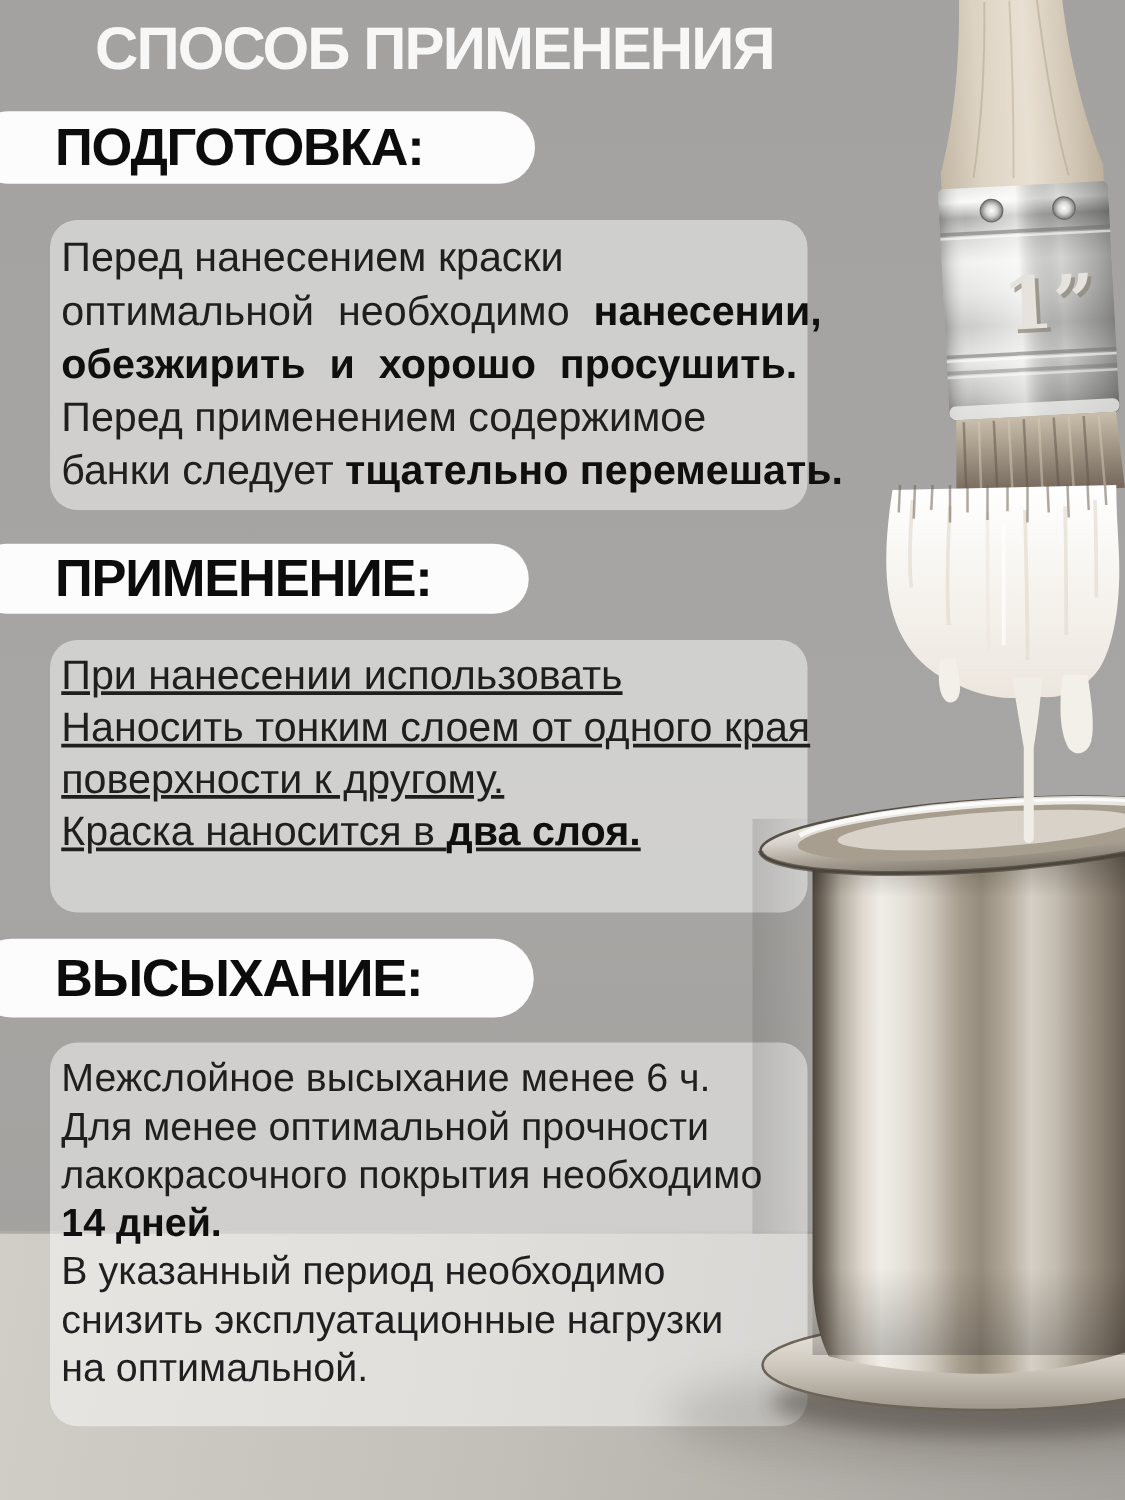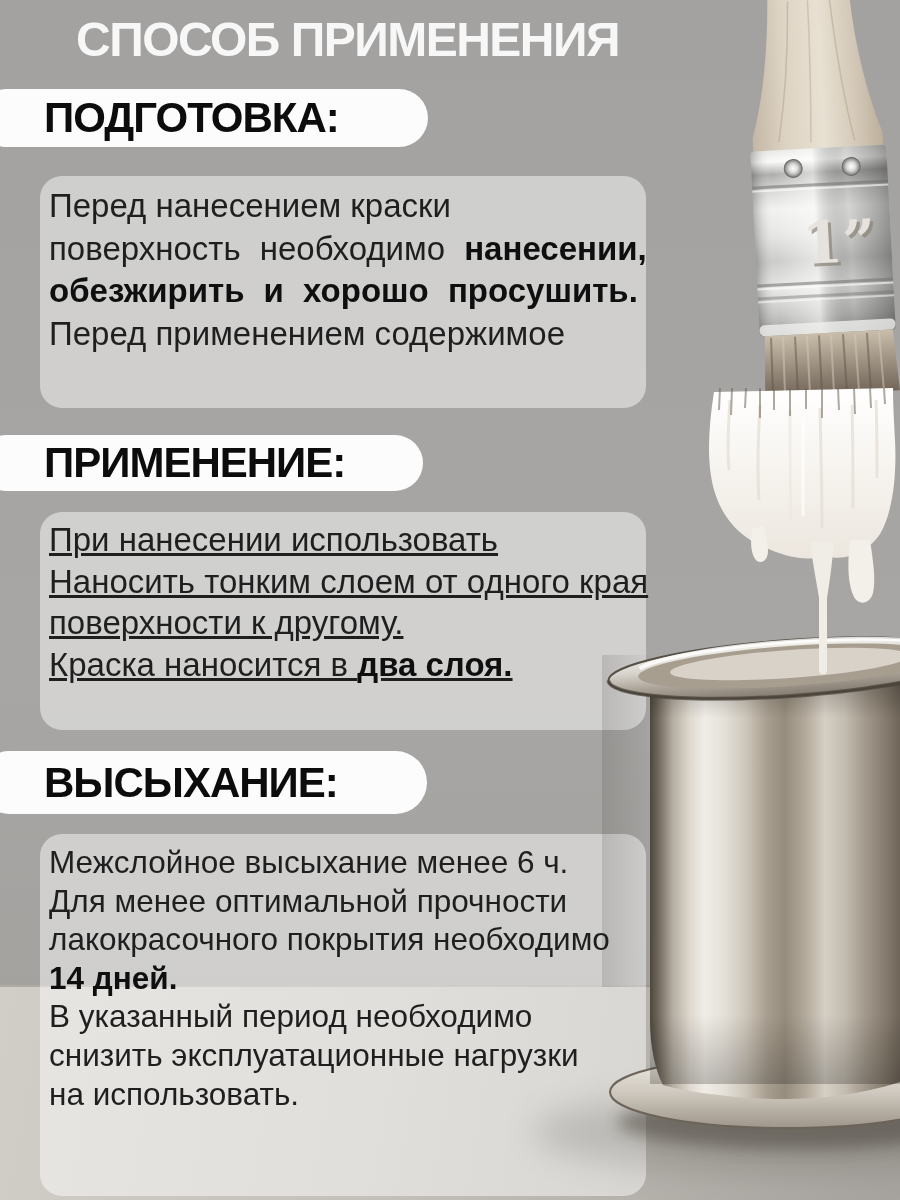--- a/index.html
+++ b/index.html
@@ -14,60 +14,61 @@
   .pill{position:absolute;left:-22px;background:#fcfcfc;border-radius:34px;
         color:#0c0c0c;font-weight:700;font-size:42px;letter-spacing:-1px;
         padding-left:66px;white-space:nowrap;z-index:2;}
   .p1{top:89px;width:384px;height:58px;line-height:58px;}
   .p2{top:435px;width:379px;height:56px;line-height:56px;}
   .p3{top:751px;width:383px;height:63px;line-height:63px;}
   .panel{position:absolute;left:40px;width:606px;background:rgba(255,255,255,.48);
          border-radius:22px;color:#1f1f1f;z-index:2;box-sizing:border-box;}
   .b1{top:176px;height:232px;font-size:33px;line-height:42.5px;padding:9px 12px 0 9px;}
   .b2{top:512px;height:218px;font-size:33px;line-height:41.5px;padding:7px 12px 0 9px;text-decoration:underline;}
-  .b3{top:834px;height:362px;font-size:31.5px;line-height:38.6px;padding:9px 12px 0 9px;}
+  .b3{top:834px;height:307px;font-size:31.5px;line-height:38.6px;padding:9px 12px 0 9px;}
   .ln{white-space:nowrap;}
   .b{font-weight:700;color:#0f0f0f;}
   .just{word-spacing:10px;}
   .photo{position:absolute;left:0;top:0;width:900px;height:1200px;z-index:3;pointer-events:none;}
 </style>
 </head>
 <body>
 
 <div class="stage">
 
   <div class="surface"></div>
 
   <div class="title">СПОСОБ ПРИМЕНЕНИЯ</div>
 
   <div class="pill p1">ПОДГОТОВКА:</div>
   <div class="panel b1">
     <div class="ln"><span>Перед нанесением краски</span></div>
-    <div class="ln just"><span>поверхность необходимо </span><span class="b">нанесении,</span></div>
+    <div class="ln just"><span>оптимальной необходимо </span><span class="b">нанесении,</span></div>
     <div class="ln just b"><span>обезжирить и хорошо просушить.</span></div>
     <div class="ln"><span>Перед применением содержимое</span></div>
+    <div class="ln"><span>банки следует </span><span class="b">тщательно перемешать.</span></div>
   </div>
 
   <div class="pill p2">ПРИМЕНЕНИЕ:</div>
   <div class="panel b2">
     <div class="ln"><span>При нанесении использовать</span></div>
     <div class="ln"><span>Наносить тонким слоем от одного края</span></div>
     <div class="ln"><span>поверхности к другому.</span></div>
     <div class="ln"><span>Краска наносится в </span><span class="b">два слоя.</span></div>
   </div>
 
   <div class="pill p3">ВЫСЫХАНИЕ:</div>
   <div class="panel b3">
     <div class="ln"><span>Межслойное высыхание менее 6 ч.</span></div>
     <div class="ln"><span>Для менее оптимальной прочности</span></div>
     <div class="ln"><span>лакокрасочного покрытия необходимо</span></div>
     <div class="ln b"><span>14 дней.</span></div>
     <div class="ln"><span>В указанный период необходимо</span></div>
     <div class="ln"><span>снизить эксплуатационные нагрузки</span></div>
-    <div class="ln"><span>на использовать.</span></div>
+    <div class="ln"><span>на оптимальной.</span></div>
   </div>
 
   <svg class="photo" viewBox="0 0 900 1200" width="900" height="1200">
     <defs>
       <linearGradient id="wood" x1="0" y1="0" x2="1" y2="0">
         <stop offset="0" stop-color="#c3b7a4"></stop>
           <stop offset=".25" stop-color="#ddd3c3"></stop>
         <stop offset=".55" stop-color="#e8e0d2"></stop>
           <stop offset=".8" stop-color="#d4c9b8"></stop>
         <stop offset="1" stop-color="#bdb09c"></stop>

